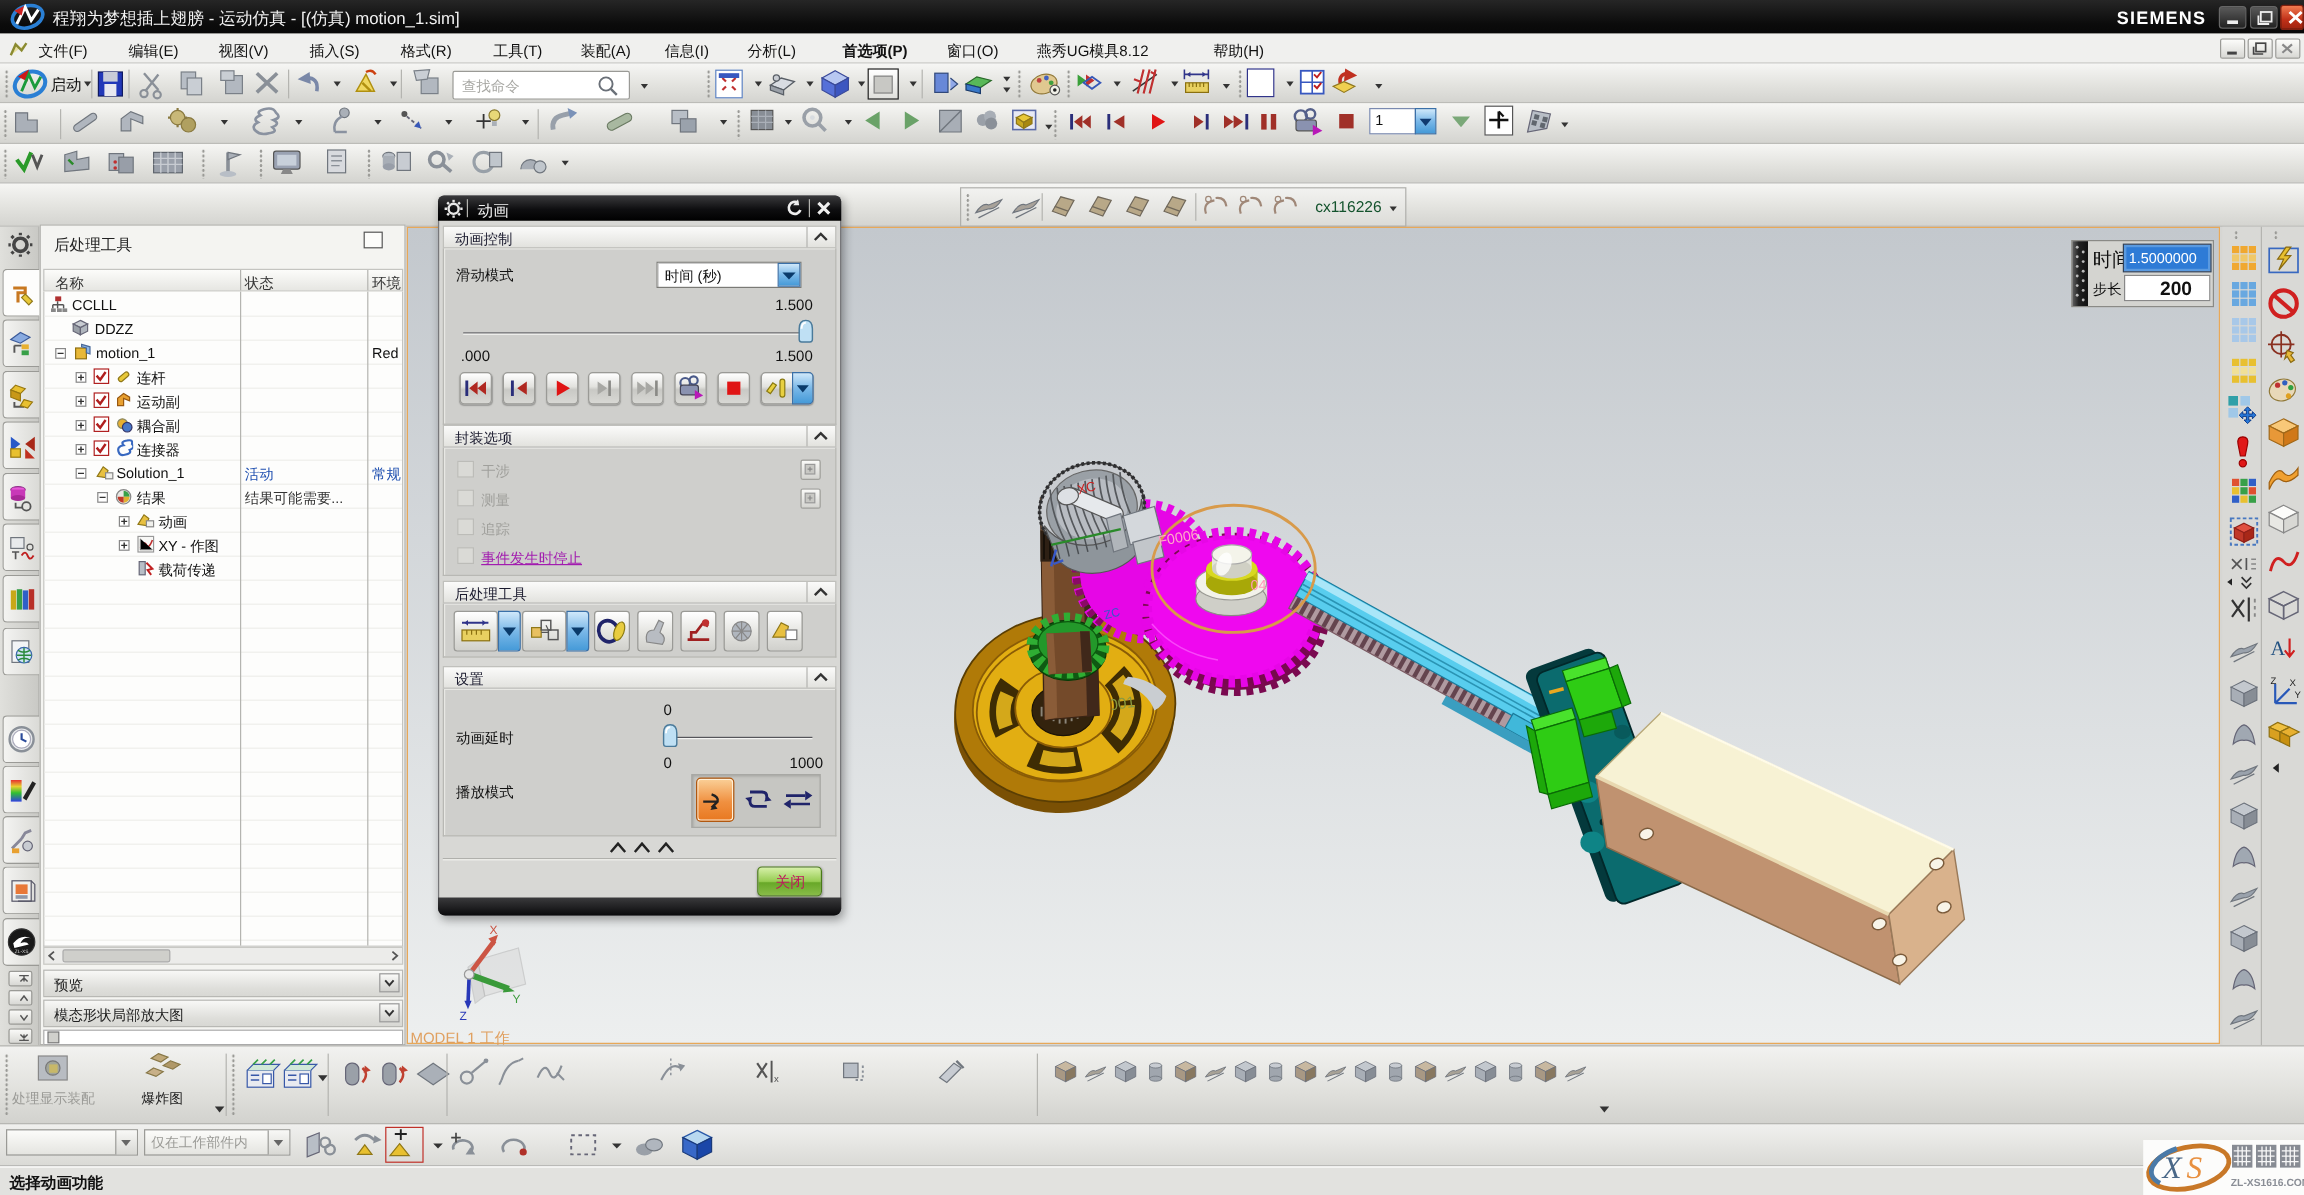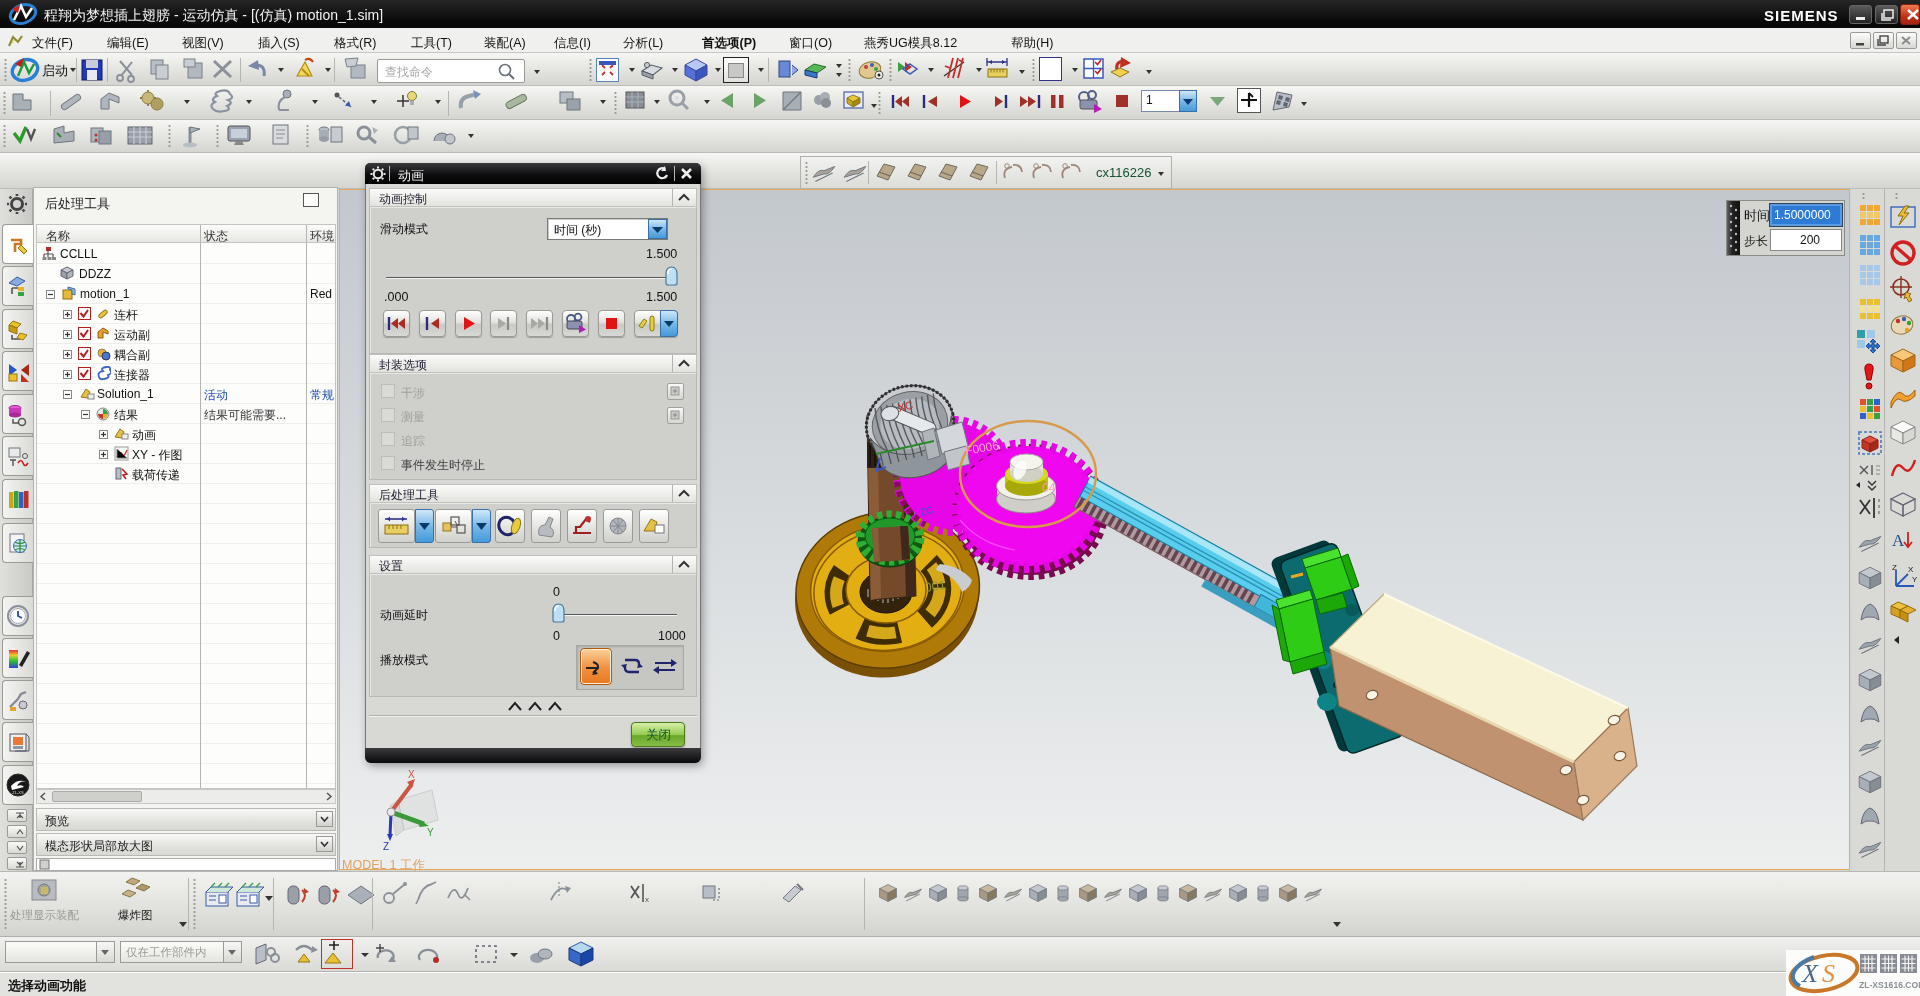--- a/index.html
+++ b/index.html
@@ -1177,26 +1177,26 @@
       <circle cx="4" cy="21" r="1.2"></circle>
       <circle cx="9" cy="25" r="1.2"></circle>
       <circle cx="4" cy="29" r="1.2"></circle>
       <circle cx="9" cy="33" r="1.2"></circle>
       <circle cx="4" cy="37" r="1.2"></circle>
       <circle cx="9" cy="41" r="1.2"></circle>
       <circle cx="4" cy="45" r="1.2"></circle>
       <circle cx="9" cy="49" r="1.2"></circle>
     </g>
   </svg>
-<div class="txt" style="left:1744px;top:207px;font-size:13px;color:#111;font-weight:normal;">时间</div>
+<div class="txt" style="left:1744px;top:207px;font-size:16px;color:#111;font-weight:normal;">时间</div>
 <div class="abs" style="left:1770px;top:204px;width:72px;height:22px;background:#2e7bd6;border:2px solid #5a9ae0;outline:1px solid #30425a;"></div>
 <div class="txt" style="left:1774px;top:208px;font-size:12px;color:#fff;font-weight:normal;">1.5000000</div>
 <div class="txt" style="left:1744px;top:233px;font-size:12px;color:#111;font-weight:normal;">步长</div>
 <div class="abs" style="left:1770px;top:229px;width:72px;height:22px;background:#fff;border:1px solid #888;"></div>
-<div class="txt" style="left:1800px;top:233px;font-size:12px;color:#111;font-weight:normal;">200</div>
+<div class="txt" style="left:1800px;top:233px;font-size:16px;color:#111;font-weight:bold;">200</div>
 <div class="abs" style="left:0px;top:871px;width:1920px;height:66px;background:linear-gradient(#f2f2f0,#e0e0dc 60%,#d2d2ce);border-top:1px solid #b8b8b4;border-bottom:1px solid #b0b0ac;"></div>
 <div class="grip" style="left:4px;top:878px;height:52px"></div>
 <svg class="abs" style="left:28px;top:876px;" width="34" height="30" viewBox="0 0 34 30">
     <rect x="4" y="4" width="24" height="20" fill="#b8bcc2" stroke="#888"></rect>
     <circle cx="16" cy="14" r="6" fill="#a0a49a" stroke="#777"></circle>
     <rect x="13" y="11" width="7" height="7" fill="#c8b868"></rect>
   </svg>
 <div class="txt" style="left:10px;top:908px;font-size:11.5px;color:#9a9a96;font-weight:normal;">处理显示装配</div>
 <svg class="abs" style="left:120px;top:874px;" width="40" height="32" viewBox="0 0 40 32">
     <polygon points="12,4 20,7 14,11 6,8" fill="#c0a878" stroke="#887848"></polygon>
@@ -1592,21 +1592,21 @@
 <div class="abs" style="left:381px;top:408px;width:14px;height:14px;background:#dadad6;border:1.6px solid #bcbcb8;"></div>
 <div class="txt" style="left:401px;top:409px;font-size:12px;color:#a0a09c;font-weight:normal;">测量</div>
 <div class="abs" style="left:667px;top:407px;width:17px;height:17px;background:linear-gradient(#fafaf8,#d4d4d0);border:1px solid #a0a09c;border-radius:2px;"></div>
 <svg class="abs" style="left:667px;top:407px;" width="17" height="17" viewBox="0 0 17 17">
     <rect x="4" y="4" width="8" height="8" fill="#c8c8c4" stroke="#999"></rect>
     <path d="M6,8 h4 M8,6 v4" stroke="#888" stroke-width="1"></path>
   </svg>
 <div class="abs" style="left:381px;top:432px;width:14px;height:14px;background:#dadad6;border:1.6px solid #bcbcb8;"></div>
 <div class="txt" style="left:401px;top:433px;font-size:12px;color:#a0a09c;font-weight:normal;">追踪</div>
 <div class="abs" style="left:381px;top:456px;width:14px;height:14px;background:#dadad6;border:1.6px solid #bcbcb8;"></div>
-<div class="txt" style="left:401px;top:457px;font-size:12px;color:#404040;font-weight:normal;">事件发生时停止</div>
+<div class="txt" style="left:401px;top:457px;font-size:12px;color:#a21caf;font-weight:normal;text-decoration:underline;">事件发生时停止</div>
 <div class="abs" style="left:369px;top:484px;width:328px;height:19px;background:linear-gradient(#fbfbfa,#e2e2de);border:1px solid #c0c0bc;"></div>
 <div class="txt" style="left:379px;top:487px;font-size:12px;color:#1a1a2e;font-weight:normal;">后处理工具</div>
 <div class="vsep" style="left:672px;top:485px;height:17px"></div>
 <svg class="abs" style="left:676px;top:486px;" width="16" height="15" viewBox="0 0 16 15">
     <path d="M3,10 l5,-5 5,5" fill="none" stroke="#333" stroke-width="2"></path>
   </svg>
 <div class="abs" style="left:369px;top:503px;width:328px;height:45px;background:#cfcfcc;border:1px solid #b8b8b4;border-top:none;box-shadow:inset 1px 1px 0 #e8e8e4;"></div>
 <div class="abs" style="left:378px;top:509px;width:37px;height:34px;background:linear-gradient(#ffffff,#e6e6e2 50%,#d0d0cc);border:1px solid #9a9a96;border-radius:3px;"></div>
 <div class="abs" style="left:435px;top:509px;width:37px;height:34px;background:linear-gradient(#ffffff,#e6e6e2 50%,#d0d0cc);border:1px solid #9a9a96;border-radius:3px;"></div>
 <div class="abs" style="left:415px;top:509px;width:19px;height:34px;background:linear-gradient(#cfe8fa,#7ab8e8 50%,#459ad8);border:1px solid #3a70a8;border-radius:0 3px 3px 0;"></div>
@@ -1688,13 +1688,13 @@
 <svg class="abs" style="left:505px;top:700px;" width="60" height="12" viewBox="0 0 60 12">
     <g stroke="#222" stroke-width="2" fill="none">
       <path d="M4,10 l6,-7 6,7"></path>
       <path d="M24,10 l6,-7 6,7"></path>
       <path d="M44,10 l6,-7 6,7"></path>
     </g>
   </svg>
 <div class="abs" style="left:369px;top:715px;width:328px;height:1px;background:#b0b0ac"></div>
 <div class="abs" style="left:369px;top:716px;width:328px;height:1px;background:#f2f2ee"></div>
 <div class="abs" style="left:631px;top:722px;width:54px;height:25px;background:linear-gradient(#d6f0a8,#96cc52 50%,#68a828 55%,#88bc48);border:1px solid #4a7a18;border-radius:4px;box-shadow:0 1px 2px rgba(0,0,0,0.3);"></div>
-<div class="txt" style="left:646px;top:727px;font-size:12.5px;color:#14532d;font-weight:normal;">关闭</div>
+<div class="txt" style="left:646px;top:727px;font-size:12.5px;color:#be185d;font-weight:normal;">关闭</div>
 <div class="abs" style="left:365px;top:748px;width:336px;height:15px;background:linear-gradient(#3a3a3c,#0a0a0c);border-radius:0 0 6px 6px;"></div>
 </body></html>

